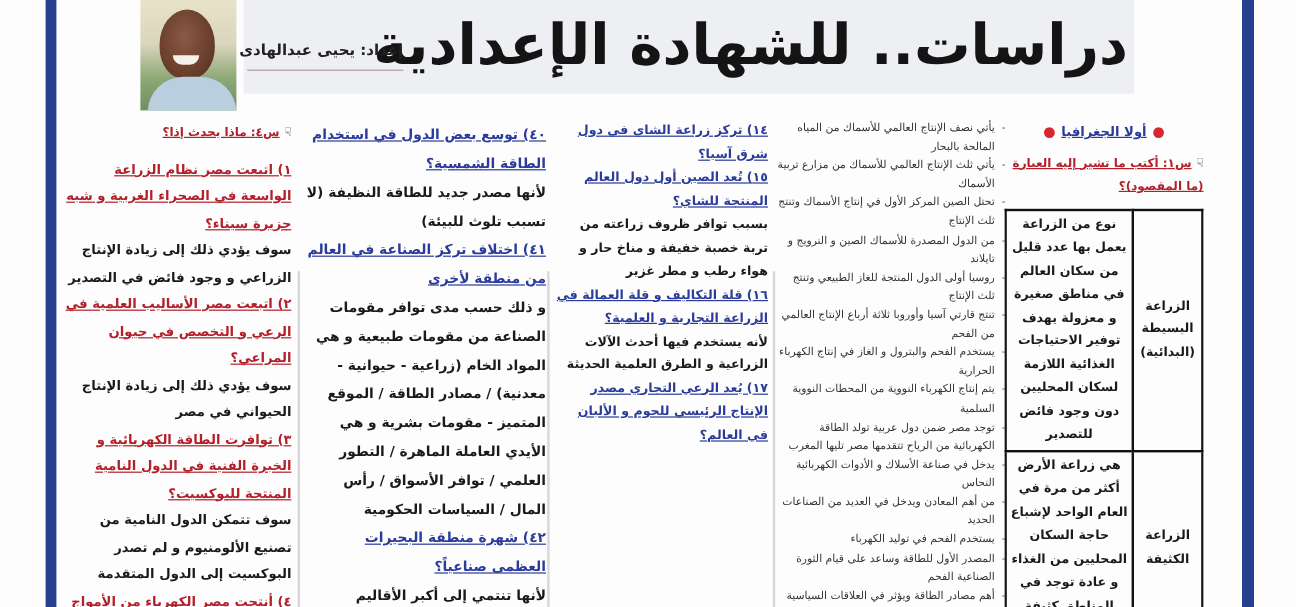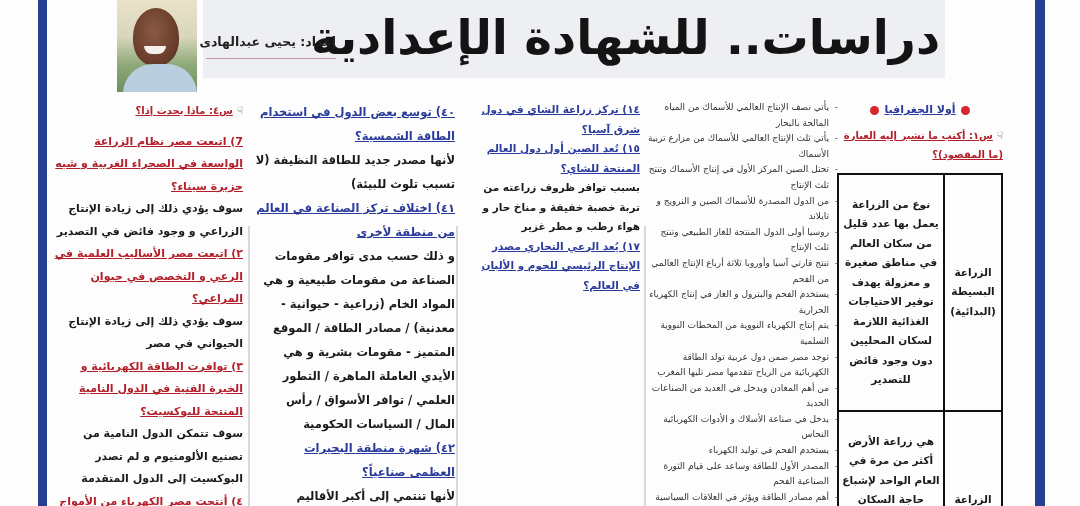--- a/index.html
+++ b/index.html
@@ -36,21 +36,21 @@
     .q { color: #2a3b9b; text-decoration: underline; }
     .qr { color: #b3202a; text-decoration: underline; }
 
     .sec-head { text-align: center; margin-bottom: 6px; }
     .sec-head .dot { display: inline-block; width: 9px; height: 9px; border-radius: 50%; background: #d8262e; vertical-align: middle; margin: 0 2px; }
     .sec-head .t { color: #2a3b9b; text-decoration: underline; font-size: 11px; }
     .qhead { text-align: right; color: #b3202a; text-decoration: underline; font-size: 10px; margin-bottom: 8px; }
     .qhead .bullet { color: #333; text-decoration: none; display: inline-block; margin-left: 4px; }
 
     table.def { border-collapse: collapse; width: 100%; direction: rtl; }
-    table.def td { border: 2px solid #111; vertical-align: middle; text-align: center; font-size: 10.5px; line-height: 19.5px; padding: 20px 3px; }
+    table.def td { border: 2px solid #111; vertical-align: middle; text-align: center; font-size: 10.5px; line-height: 19.5px; padding: 2px 3px; }
     table.def td.term { width: 44px; }
 
     ul.facts { list-style: none; }
     ul.facts li { position: relative; padding-right: 9px; }
     ul.facts li::before { content: "-"; position: absolute; right: 0; color: #555; }
   </style>
 </head>
 <body>
 
 <div class="rule-left"></div>
@@ -98,38 +98,42 @@
   <ul class="facts">
     <li>يأتي نصف الإنتاج العالمي للأسماك من المياه المالحة بالبحار</li>
     <li>يأتي ثلث الإنتاج العالمي للأسماك من مزارع تربية الأسماك</li>
     <li>تحتل الصين المركز الأول في إنتاج الأسماك وتنتج ثلث الإنتاج</li>
     <li>من الدول المصدرة للأسماك الصين و النرويج و تايلاند</li>
     <li>روسيا أولى الدول المنتجة للغاز الطبيعي وتنتج ثلث الإنتاج</li>
     <li>تنتج قارتي آسيا وأوروبا ثلاثة أرباع الإنتاج العالمي من الفحم</li>
     <li>يستخدم الفحم والبترول و الغاز في إنتاج الكهرباء الحرارية</li>
     <li>يتم إنتاج الكهرباء النووية من المحطات النووية السلمية</li>
     <li>توجد مصر ضمن دول عربية تولد الطاقة الكهربائية من الرياح تتقدمها مصر تليها المغرب</li>
+    <li>يدخل في صناعة الأسلاك و الأدوات الكهربائية النحاس</li>
     <li>من أهم المعادن ويدخل في العديد من الصناعات الحديد</li>
-    <li>يدخل في صناعة الأسلاك و الأدوات الكهربائية النحاس</li>
     <li>يستخدم الفحم في توليد الكهرباء</li>
     <li>المصدر الأول للطاقة وساعد على قيام الثورة الصناعية الفحم</li>
     <li>أهم مصادر الطاقة ويؤثر في العلاقات السياسية البترول</li>
 
   </ul>
 </div>
 
 <div class="vsep" style="left:644px"></div>
 
 <div class="col col3">
   <div>
     <div class="q">١٤) تركز زراعة الشاي في دول شرق آسيا؟</div>
   </div>
   <div>
     <div class="q">١٥) تُعد الصين أول دول العالم المنتجة للشاي؟</div>
     <div>بسبب توافر ظروف زراعته من تربة خصبة خفيفة و مناخ حار و هواء رطب و مطر غزير</div>
+  </div>
+  <div>
+    <div class="q">١٦) قلة التكاليف و قلة العمالة في الزراعة التجارية و العلمية؟</div>
+    <div>لأنه يستخدم فيها أحدث الآلات الزراعية و الطرق العلمية الحديثة</div>
   </div>
   <div>
     <div class="q">١٧) يُعد الرعي التجاري مصدر الإنتاج الرئيسي للحوم و الألبان في العالم؟</div>
 
   </div>
 
 </div>
 
 <div class="vsep" style="left:456px"></div>
 
@@ -149,21 +153,21 @@
 
 </div>
 
 <div class="vsep" style="left:248px"></div>
 
 <div class="col col5">
   <div class="qhead">
     <span class="bullet">☟</span><span>س٤: ماذا يحدث إذا؟</span>
   </div>
   <div>
-    <div class="qr">7) اتبعت مصر نظام الزراعة الواسعة في الصحراء الغربية و شبه جزيرة سيناء؟</div>
+    <div class="qr">١) اتبعت مصر نظام الزراعة الواسعة في الصحراء الغربية و شبه جزيرة سيناء؟</div>
     <div>سوف يؤدي ذلك إلى زيادة الإنتاج الزراعي و وجود فائض في التصدير</div>
   </div>
   <div>
     <div class="qr">٢) اتبعت مصر الأساليب العلمية في الرعي و التخصص في حيوان المراعي؟</div>
     <div>سوف يؤدي ذلك إلى زيادة الإنتاج الحيواني في مصر</div>
   </div>
   <div>
     <div class="qr">٣) توافرت الطاقة الكهربائية و الخبرة الفنية في الدول النامية المنتجة للبوكسيت؟</div>
     <div>سوف تتمكن الدول النامية من تصنيع الألومنيوم و لم تصدر البوكسيت إلى الدول المتقدمة</div>
   </div>

